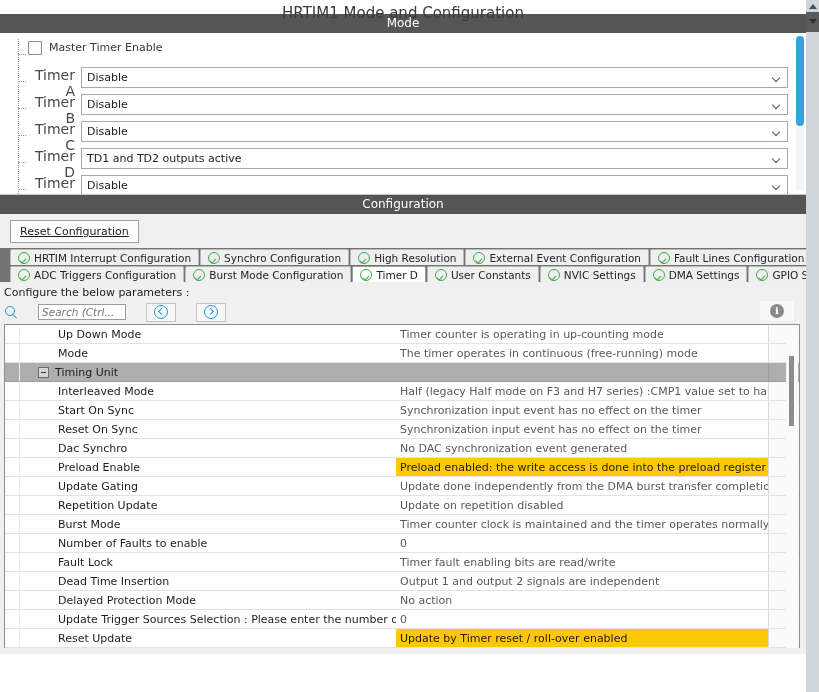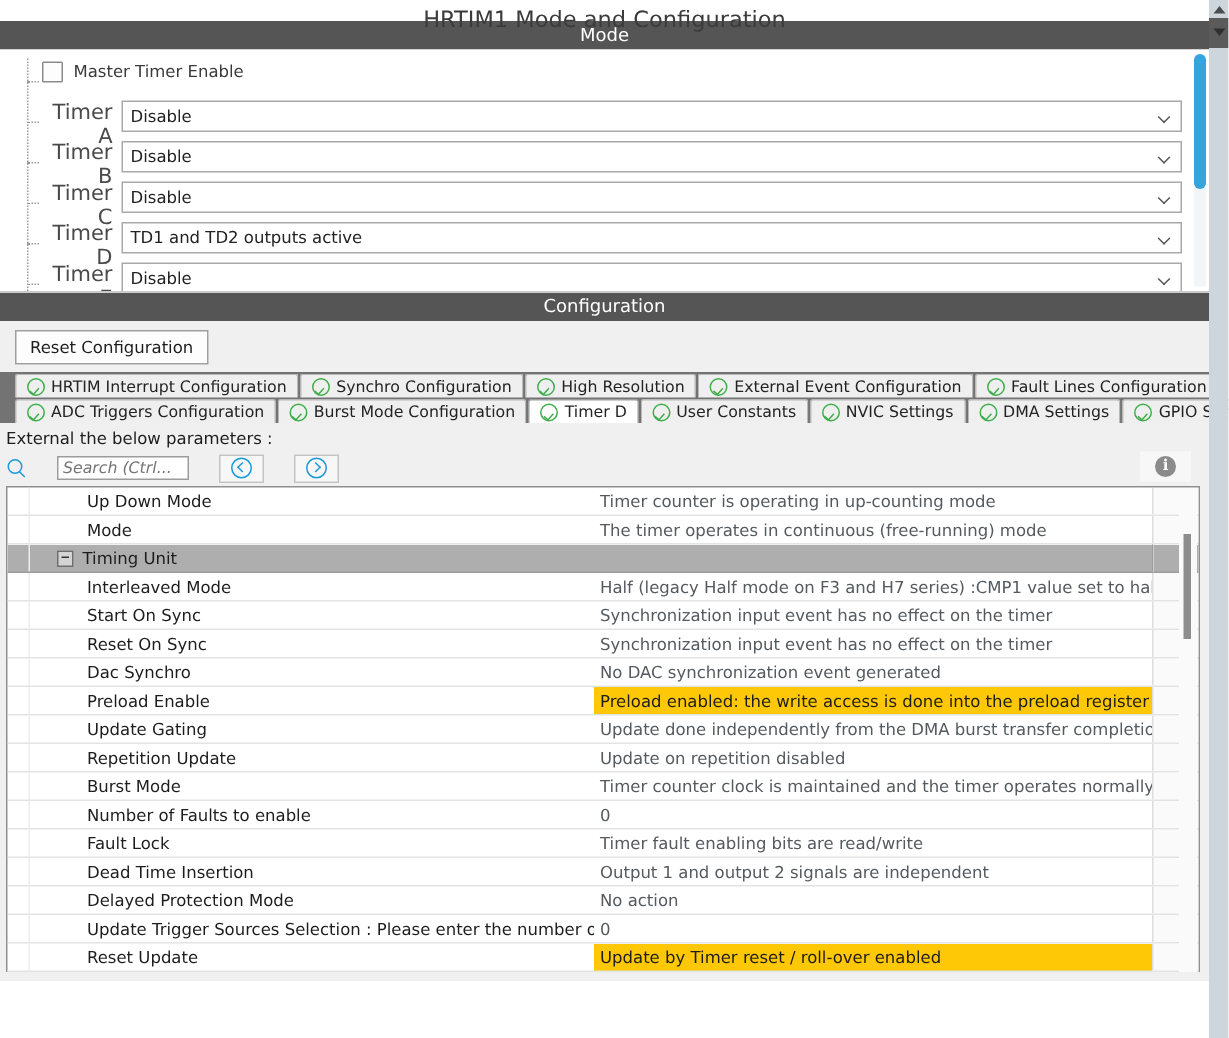--- a/index.html
+++ b/index.html
@@ -73,21 +73,21 @@
   .mode-sb{
     position:absolute;right:2px;top:3px;width:8px;height:155px;background:#f2f6f9;
   }
   .mode-sb-thumb{
     position:absolute;left:0;top:0;width:8px;height:90px;
     background:#35a4dc;border-radius:4px;
   }
 
   
   .config{position:relative;width:806px;background:#f0f0f0;}
-  .reset-wrap{height:34px;background:#f0f0f0;display:flex;align-items:center;padding-left:10px;}
+  .reset-wrap{height:34px;background:#f0f0f0;display:flex;align-items:center;padding-left:10px;text-decoration:underline;}
   .btn{
     height:21px;padding:0 9px;background:#fdfdfd;border:1px solid #a0a0a0;
     font-size:11px;color:#1d1d1d;display:flex;align-items:center;cursor:default;
   }
 
   
   .tabstrip{padding:0 2px;background:#737373;}
   .tabrow{display:flex;align-items:flex-end;height:17px;gap:1px;padding-left:8px;}
   .tabrow.r2{padding-left:8px;}
   .tab{
@@ -337,21 +337,21 @@
           <span class="tick"></span>
           <span>DMA Settings</span>
         </div>
         <div class="tab">
           <span class="tick"></span>
           <span>GPIO Settings</span>
         </div>
       </div>
     </div>
 
-    <div class="cfg-line">External the below parameters :</div>
+    <div class="cfg-line">Configure the below parameters :</div>
 
     <div class="searchbar">
       <span class="mag"></span>
       <input class="search-input" type="text" placeholder="Search (Ctrl..." style="">
       <span class="navbtn">
         <span class="circ">
             <i class="ar"></i>
           </span>
       </span>
       <span class="navbtn">

